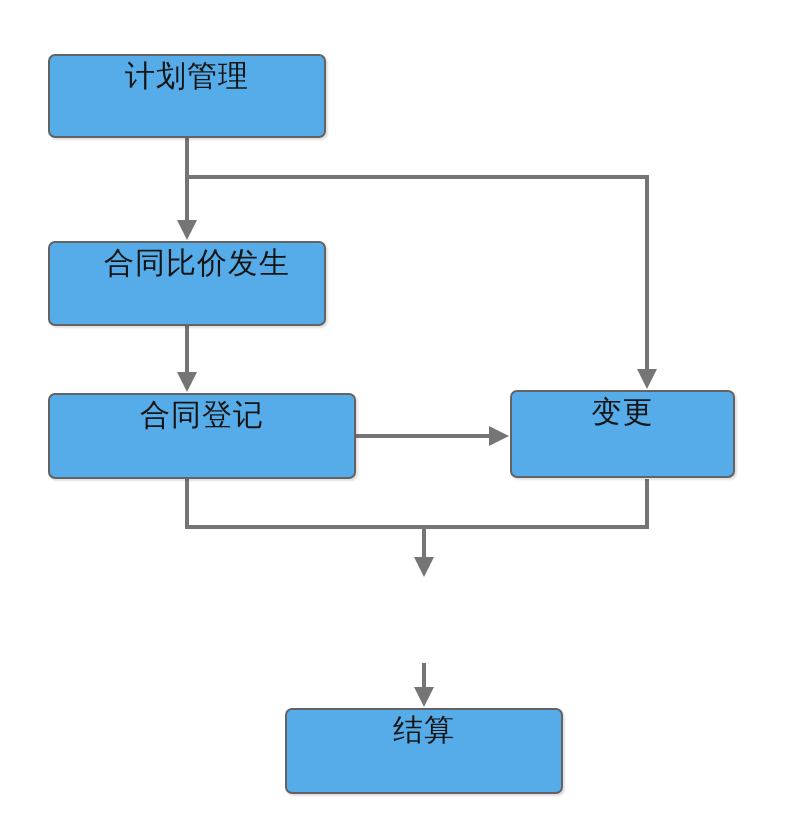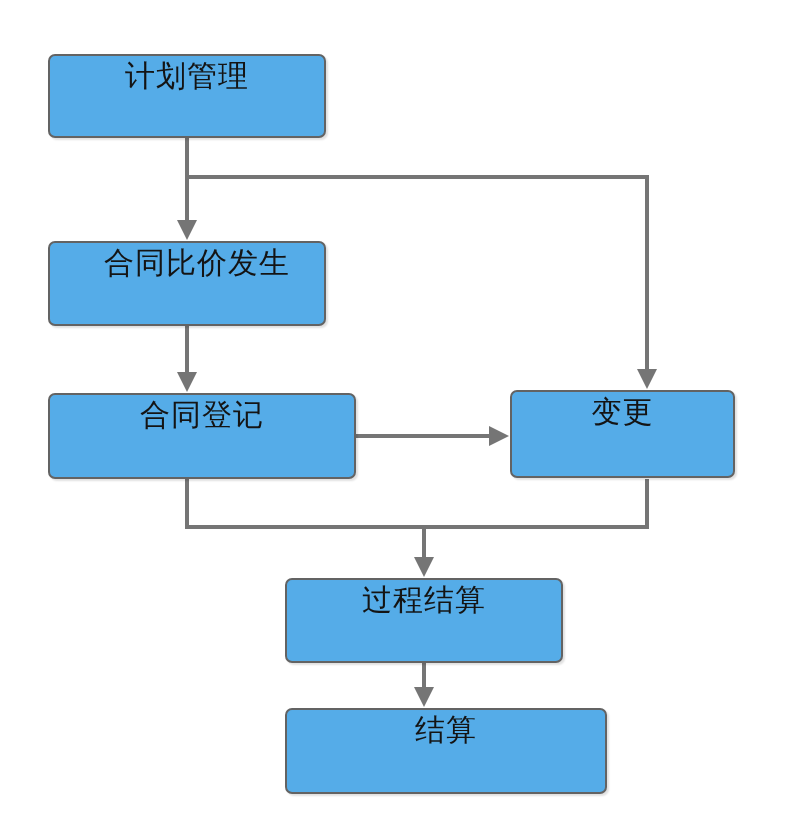--- a/index.html
+++ b/index.html
@@ -51,21 +51,21 @@
     color:var(--text);
     font-size:30px;
     letter-spacing:1px;
     white-space:nowrap;
   }
   .node-plan{left:48px;top:54px;width:278px;height:84px;}
   .node-price{left:48px;top:241px;width:278px;height:85px;padding-left:20px;}
   .node-register{left:48px;top:393px;width:308px;height:86px;}
   .node-change{left:510px;top:390px;width:225px;height:88px;}
   .node-process{left:285px;top:578px;width:278px;height:85px;}
-  .node-settle{left:285px;top:708px;width:322px;height:86px;}
+  .node-settle{left:285px;top:708px;width:278px;height:86px;}
 </style>
 </head>
 <body>
 
 <div class="diagram">
 
   <svg class="edges" viewBox="0 0 812 814" xmlns="http://www.w3.org/2000/svg">
     <defs>
       <marker id="arrow" viewBox="0 0 10 10" refX="7" refY="5" markerWidth="5" markerHeight="5" orient="auto-start-reverse">
         <path class="arrowhead" d="M 0 0 L 10 5 L 0 10 z"></path>
@@ -89,21 +89,18 @@
   </div>
 
   <div class="node node-register">
     <span>合同登记</span>
   </div>
 
   <div class="node node-change">
     <span>变更</span>
   </div>
 
-  <div class="node node-process">
-    <span>过程结算</span>
-  </div>
 
   <div class="node node-settle">
     <span>结算</span>
   </div>
 
 </div>
 
 </body></html>

